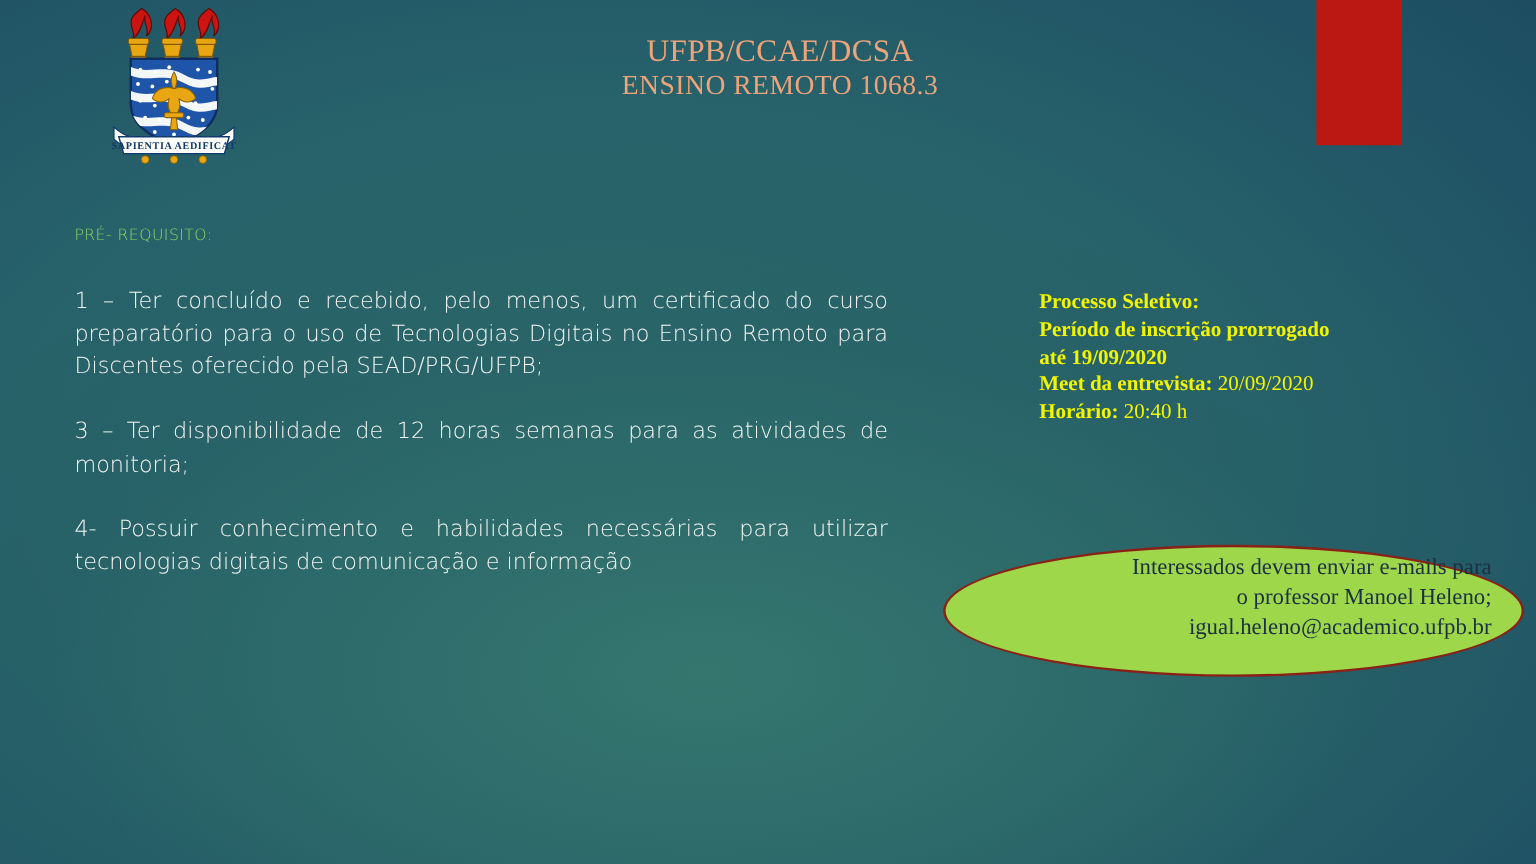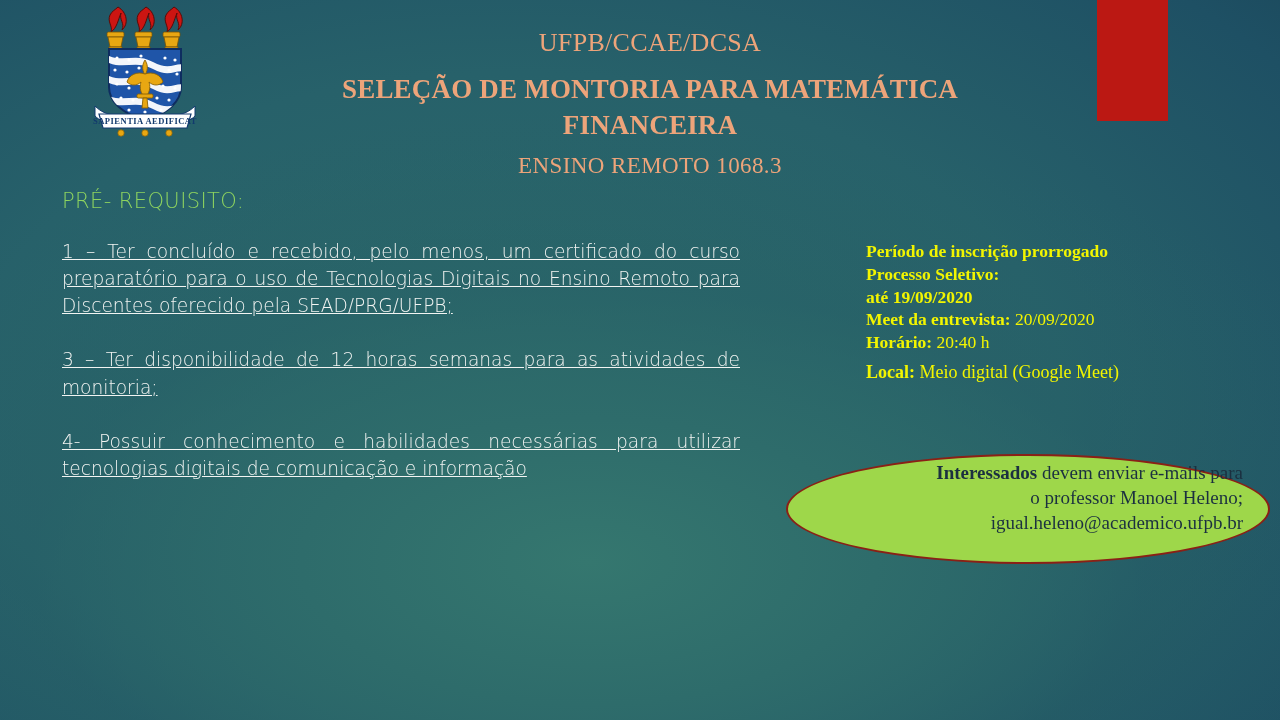--- a/index.html
+++ b/index.html
@@ -47,63 +47,62 @@
     top: 28px;
     width: 840px;
     text-align: center;
     font-family: "Liberation Serif", serif;
     color: #eda47a;
   }
   .header .line1 {
     font-size: 26px;
     letter-spacing: 0.3px;
     line-height: 1.15;
-    margin-bottom: 14px;
+    margin-bottom: 0;
   }
   .header .line2 {
     font-size: 27px;
     font-weight: bold;
     line-height: 1.32;
     letter-spacing: 0.2px;
     padding: 0 46px;
     margin-bottom: 10px;
   }
   .header .line3 {
     font-size: 23px;
     letter-spacing: 0.4px;
     line-height: 1.15;
   }
 
   
   .prereq-label {
     position: absolute;
     left: 62px;
     top: 189px;
-    font-size: 21px;
+    font-size: 13px;
     color: #8ed45f;
     letter-spacing: 0.4px;
     font-family: "DejaVu Sans", sans-serif;
     font-weight: 300;
   }
   .body-col {
     position: absolute;
     left: 62px;
     top: 238px;
     width: 678px;
     font-family: "DejaVu Sans", sans-serif;
     color: #f2f4f2;
     font-size: 18.6px;
     line-height: 1.46;
     font-weight: 300;
   }
   .body-col p {
     margin: 0 0 27px 0;
     text-align: justify;
     text-justify: inter-word;
-    text-decoration: underline;
   }
   .body-col p:last-child { margin-bottom: 0; }
 
   
   .process-info {
     position: absolute;
     left: 866px;
     top: 240px;
     width: 400px;
     font-family: "Liberation Serif", serif;
@@ -134,21 +133,21 @@
     position: absolute;
     left: 806px;
     top: 461px;
     width: 437px;
     text-align: right;
     font-family: "Liberation Serif", serif;
     color: #1b3040;
     font-size: 19px;
     line-height: 1.31;
   }
-  .callout-text b { font-weight: bold; text-align: right; }
+  .callout-text b { font-weight: normal; text-align: right; }
 </style>
 </head>
 <body>
 
 <div id="slide">
 
   <div class="logo">
     <svg viewBox="0 0 136 140" width="136" height="140" aria-hidden="true">
 
       <g>
@@ -229,53 +228,48 @@
             <circle cx="92" cy="131" r="3.2"></circle>
         </g>
       </g>
     </svg>
   </div>
 
   <div class="red-rect"></div>
 
   <div class="header">
     <div class="line1">UFPB/CCAE/DCSA</div>
-    <div class="line2">SELEÇÃO DE MONTORIA PARA MATEMÁTICA FINANCEIRA</div>
     <div class="line3">ENSINO REMOTO 1068.3</div>
   </div>
 
   <div class="prereq-label">PRÉ- REQUISITO:</div>
 
   <div class="body-col">
     <p>1 – Ter concluído e recebido, pelo menos, um certificado do curso preparatório para o uso de Tecnologias Digitais no Ensino Remoto para Discentes oferecido pela SEAD/PRG/UFPB;</p>
     <p>3 – Ter disponibilidade de 12 horas semanas para as atividades de monitoria;</p>
     <p>4- Possuir conhecimento e habilidades necessárias para utilizar tecnologias digitais de comunicação e informação</p>
   </div>
 
   <div class="process-info">
     <div class="row">
+      <b>Processo Seletivo:</b>
+    </div>
+    <div class="row">
       <b>Período de inscrição prorrogado</b>
-    </div>
-    <div class="row">
-      <b>Processo Seletivo:</b>
     </div>
     <div class="row">
       <b>até 19/09/2020</b>
     </div>
     <div class="row">
       <b>Meet da entrevista:</b>
       <span>20/09/2020</span>
     </div>
     <div class="row">
       <b>Horário:</b>
       <span>20:40 h</span>
-    </div>
-    <div class="row local-row">
-      <b>Local:</b>
-      <span>Meio digital (Google Meet)</span>
     </div>
   </div>
 
   <div class="callout"></div>
   <div class="callout-text">
     <div>
       <b>Interessados</b><span> devem enviar e-mails para</span>
     </div>
     <div>o professor Manoel Heleno;</div>
     <div>igual.heleno@academico.ufpb.br</div>

